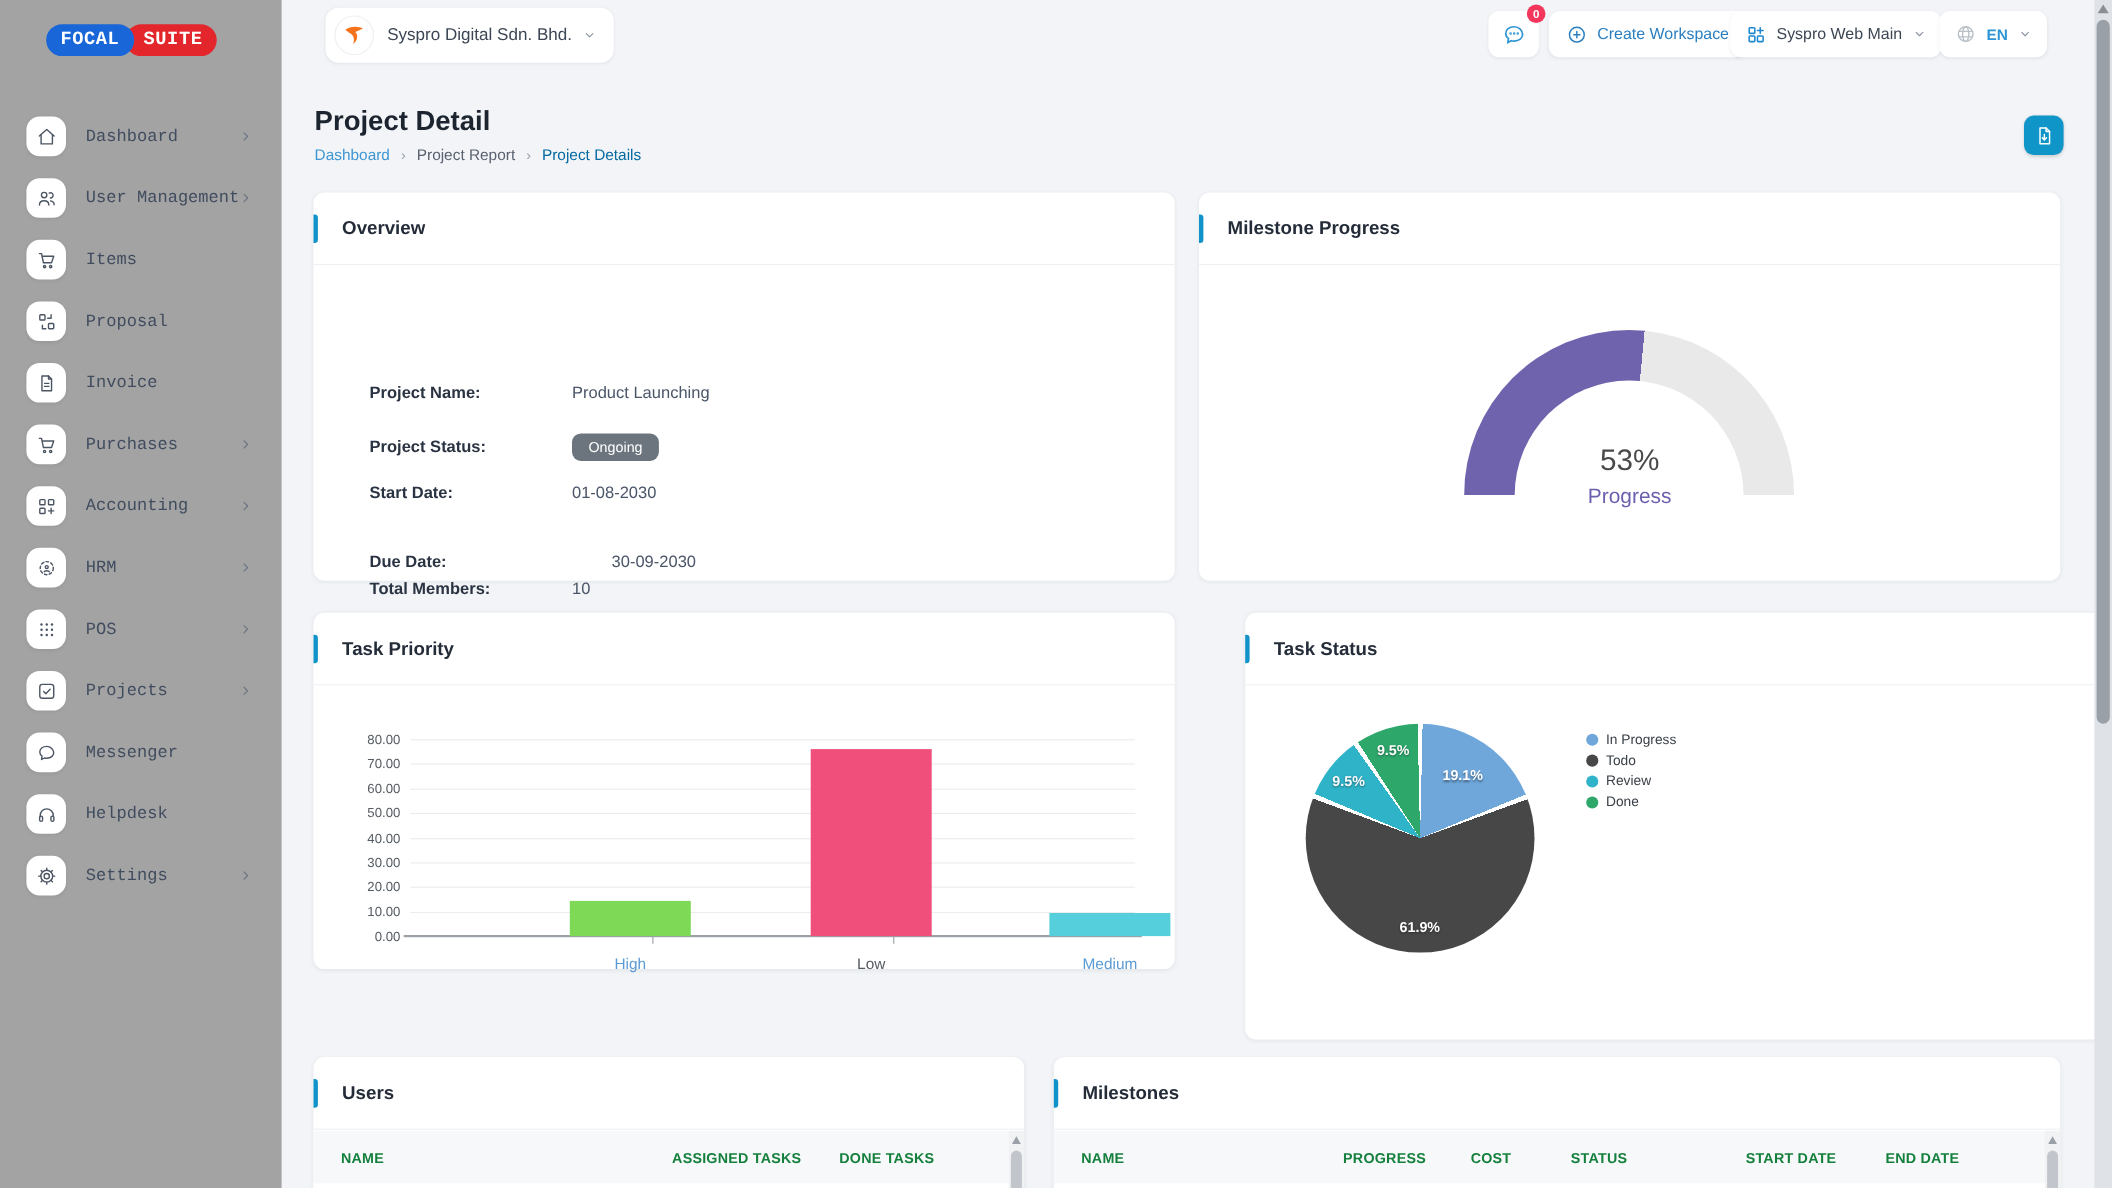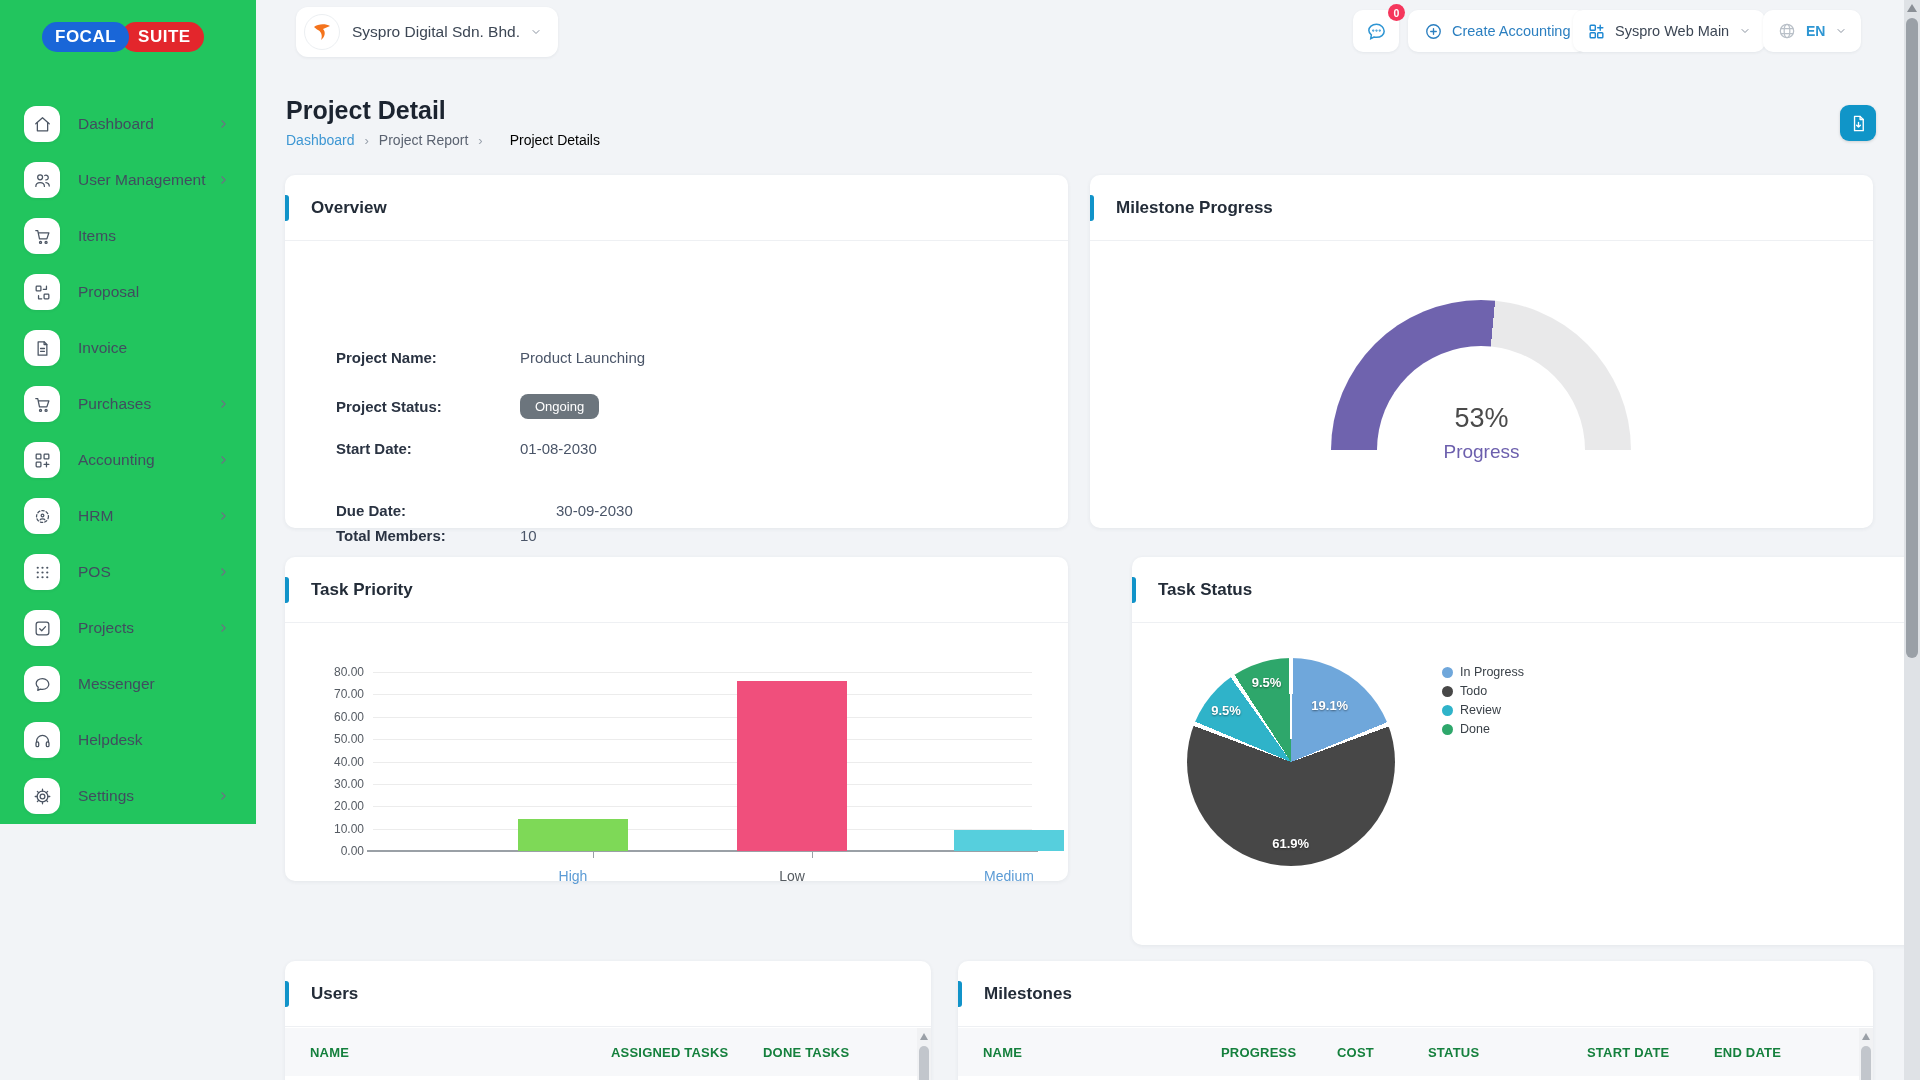--- a/index.html
+++ b/index.html
@@ -1,19 +1,19 @@
 <!DOCTYPE html>
 <html><head>
 <meta charset="utf-8">
 <style>
   * { margin:0; padding:0; box-sizing:border-box; }
   html,body { width:1920px; height:1080px; overflow:hidden; background:#f2f4f7; font-family:"Liberation Sans", sans-serif; }
 
   
-  #sidebar { position:absolute; left:0; top:0; width:256px; height:824px; background:#22c55e; z-index:5; }
+  #sidebar { position:absolute; left:0; top:0; width:256px; height:1080px; background:#a3a3a3; z-index:5;font-family:Liberation Mono, monospace; }
   #logo { position:absolute; left:42px; top:22px; display:flex; }
   .logo-pill { color:#fff; font-weight:bold; font-size:17px; letter-spacing:.5px; padding:5px 13px; border-radius:16px; }
   .logo-focal { background:#1966d8; z-index:2; }
   .logo-suite { background:#e3262c; margin-left:-8px; padding-left:17px; z-index:1; }
   #nav { position:absolute; left:0; top:96px; width:256px; }
   .sb-item { position:relative; height:56px; display:flex; align-items:center; padding-left:24px; cursor:pointer; }
   .sb-icon { width:36px; height:36px; background:#fff; border-radius:12px; box-shadow:0 1px 3px rgba(40,50,70,.08); display:flex; align-items:center; justify-content:center; flex:0 0 36px; }
   .sb-icon svg { width:19px; height:19px; stroke:#4b5563; fill:none; stroke-width:1.6; stroke-linecap:round; stroke-linejoin:round; }
   .sb-label { margin-left:18px; font-size:15.5px; color:#414d5f; }
   .sb-chev { position:absolute; right:26px; top:50%; transform:translateY(-50%); display:flex; }
@@ -37,21 +37,21 @@
   
   #page-scrollbar { position:absolute; right:0; top:0; width:16px; height:1080px; background:#dfe2e6; z-index:9; }
   #page-scrollbar .arrow { position:absolute; top:4px; left:3px; width:0; height:0; border-left:5px solid transparent; border-right:5px solid transparent; border-bottom:8px solid #8a8f96; }
   #page-scrollbar .thumb { position:absolute; top:18px; left:2px; width:12px; height:640px; border-radius:6px; background:#9aa0a7; }
 
   
   #page-title { position:absolute; left:286px; top:96px; font-size:25px; font-weight:bold; color:#1c2430; }
   #breadcrumb { position:absolute; left:286px; top:132px; font-size:14px; display:flex; align-items:center; gap:10px; }
   #breadcrumb .bc-link { color:#3e97d3; cursor:pointer; }
   #breadcrumb .bc-mid { color:#5a6270; }
-  #breadcrumb .bc-cur { color:#000000;margin-left:17px; }
+  #breadcrumb .bc-cur { color:#0369a1; }
   #breadcrumb .bc-sep { color:#9aa2ad; font-size:13px; }
   #export-btn { position:absolute; left:1840px; top:105px; width:36px; height:36px; border-radius:9px; background:#1095c8; display:flex; align-items:center; justify-content:center; cursor:pointer; box-shadow:0 1px 3px rgba(0,0,0,.15); }
   #export-btn svg { width:19px; height:19px; stroke:#fff; fill:none; stroke-width:1.7; stroke-linecap:round; stroke-linejoin:round; }
 
   
   .card { position:absolute; background:#fff; border-radius:10px; box-shadow:0 1px 4px rgba(40,50,70,.07); }
   .card-head { position:relative; height:66px; border-bottom:1px solid #eef0f3; display:flex; align-items:center; }
   .card-accent { position:absolute; left:0; top:20px; width:4px; height:26px; background:#1193c9; border-radius:0 3px 3px 0; }
   .card-title { margin-left:26px; font-size:17px; font-weight:bold; color:#232c38; }
 
@@ -331,21 +331,21 @@
       <circle cx="15.4" cy="11" r="0.4" fill="#2e95d3"></circle>
   </svg>
   <span id="chat-badge">0</span>
 </div>
 
 <div class="chip" id="create-chip">
   <svg width="19" height="19" viewBox="0 0 24 24" style="stroke:#2b7fc0;fill:none;stroke-width:1.7;stroke-linecap:round;">
     <circle cx="12" cy="12" r="8.5"></circle>
       <path d="M12 8.5 v7 M8.5 12 h7"></path>
   </svg>
-  <span>Create Accounting</span>
+  <span>Create Workspace</span>
 </div>
 
 <div class="chip" id="app-chip">
   <svg width="19" height="19" viewBox="0 0 24 24" style="stroke:#1e88d2;fill:none;stroke-width:1.8;stroke-linecap:round;">
     <rect x="4" y="4" width="6.5" height="6.5" rx="1"></rect>
       <rect x="4" y="13.5" width="6.5" height="6.5" rx="1"></rect>
       <rect x="13.5" y="13.5" width="6.5" height="6.5" rx="1"></rect>
     <path d="M16.7 4 v6.5 M13.5 7.2 h6.5"></path>
   </svg>
   <span class="app-name">Syspro Web Main</span>

